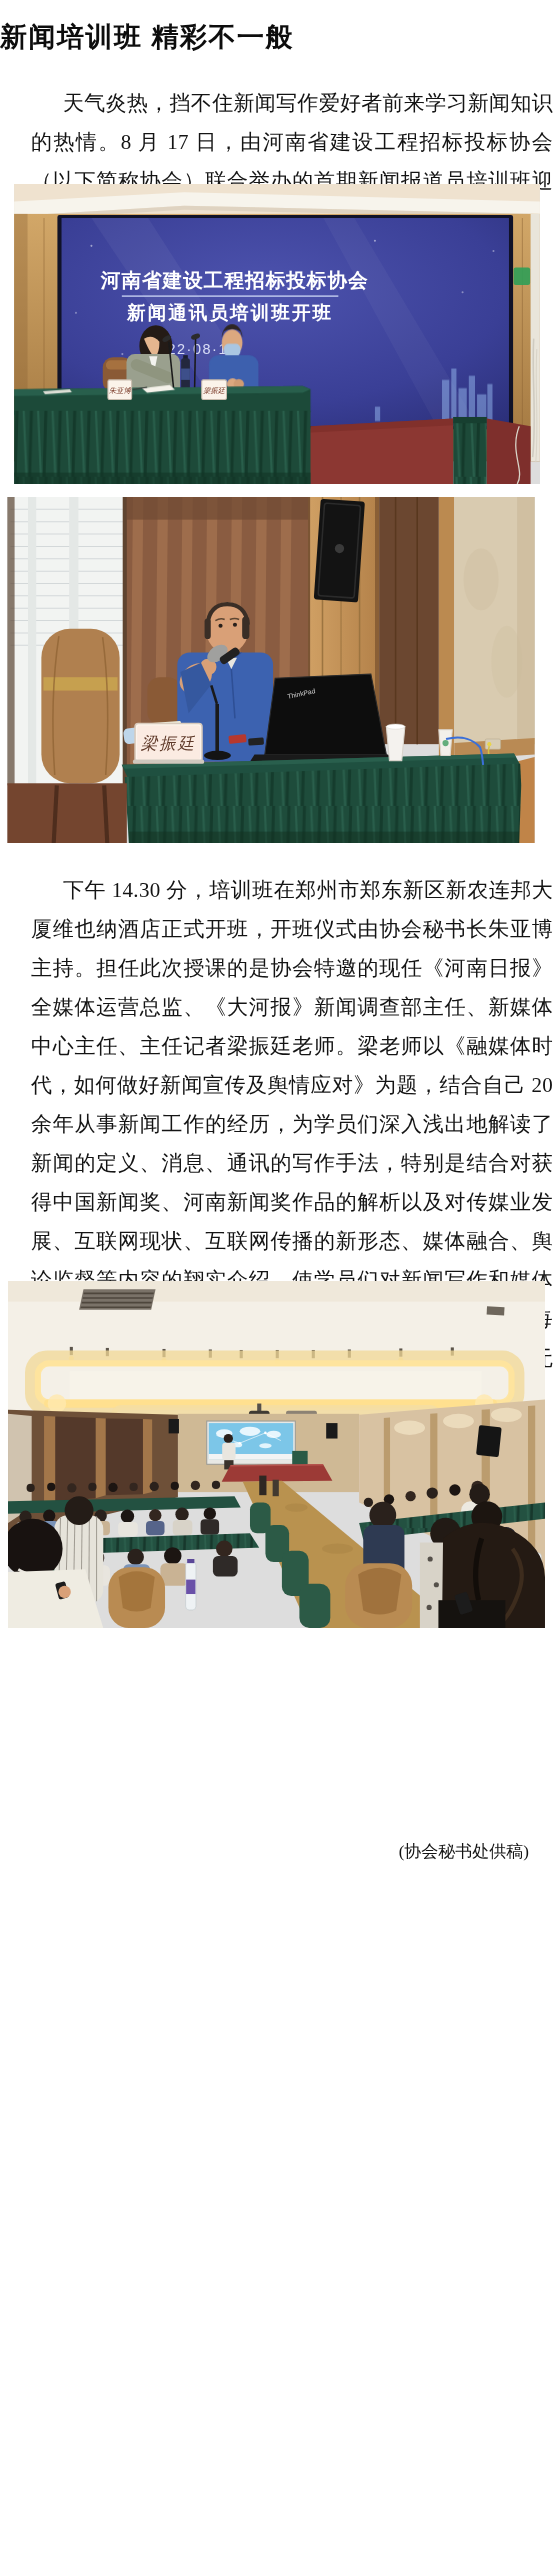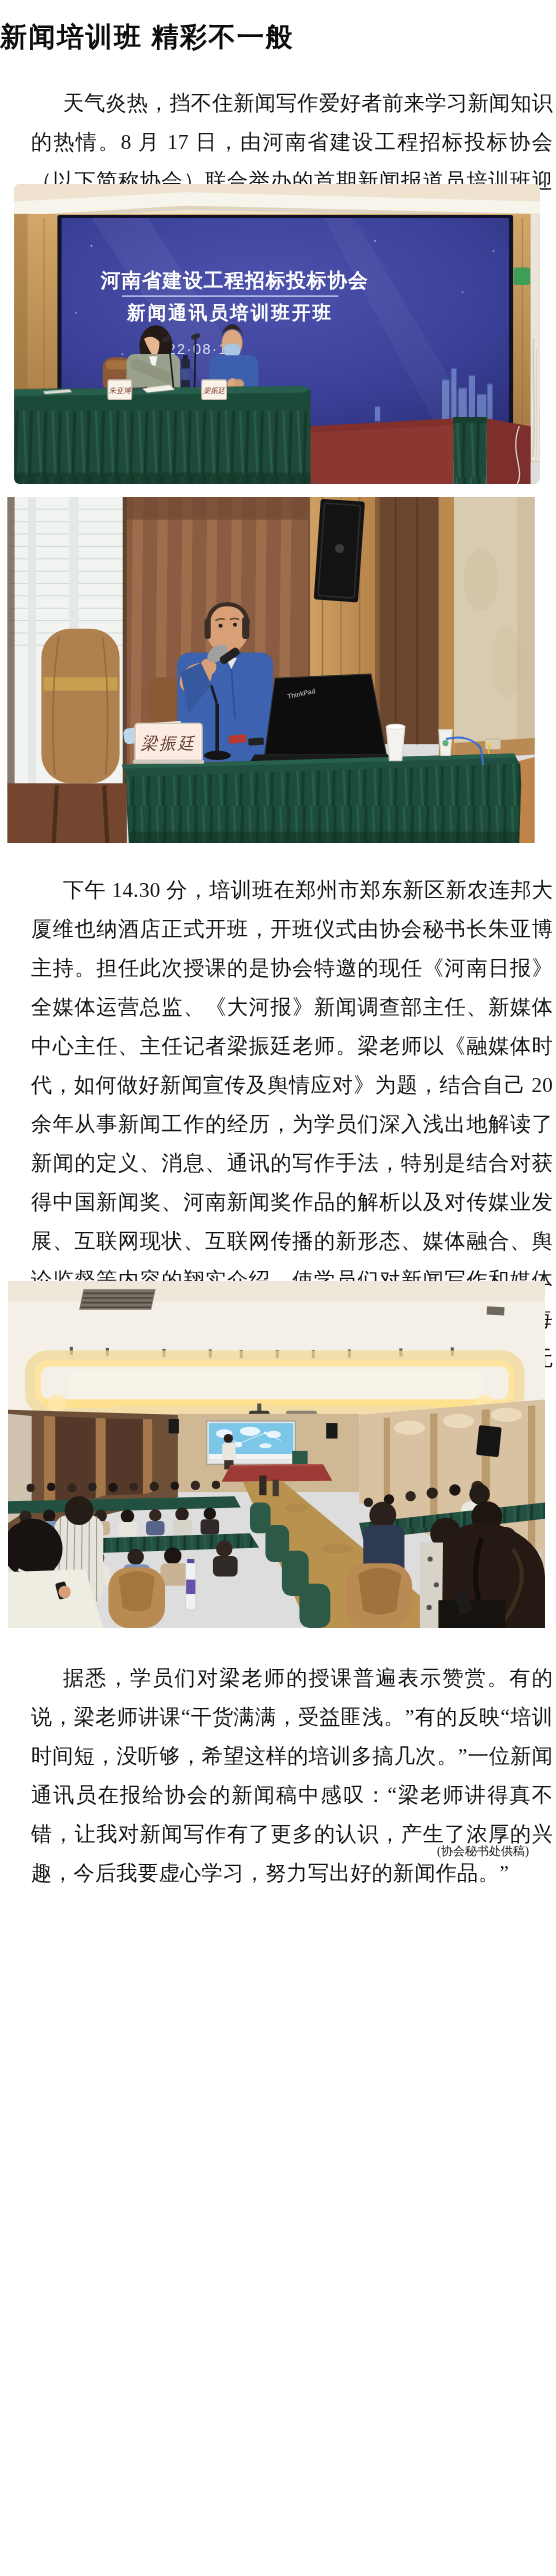--- a/index.html
+++ b/index.html
@@ -7,23 +7,23 @@
           font-family:"Liberation Serif","DejaVu Serif",serif;color:#151515;}
   .title{position:absolute;top:1px;left:0;width:556px;text-align:left;
          font-family:"Liberation Sans","DejaVu Sans",sans-serif;
          font-weight:900;font-size:27px;letter-spacing:1.5px;color:#0d0d0d;}
   .para{position:absolute;left:31px;width:522px;font-size:21px;line-height:39px;
         text-align:justify;text-indent:32px;color:#141414;letter-spacing:0.3px;}
   #para1{top:63px;}
   #para2{top:850px;}
   #para3{top:1638px;}
   .byline{position:absolute;top:1832px;left:17px;width:512px;text-align:right;
-          font-size:12px;line-height:39px;color:#141414;}
+          font-size:17px;line-height:39px;color:#141414;}
   .photo{position:absolute;overflow:hidden;background:#ddd;}
-  #photo1{top:184px;left:14.4px;width:526px;height:300px;border-radius:6px;}
+  #photo1{top:184px;left:14.4px;width:526px;height:300px;}
   #photo2{top:497px;left:6.7px;width:528px;height:346px;}
   #photo3{top:1281px;left:7.7px;width:537px;height:347px;}
   .photo svg{display:block;}
   figure{margin:0;padding:0;}
 </style>
 </head>
 <body>
 
 <div id="canvas">
 
@@ -518,18 +518,17 @@
       <g>
         <path d="M845,500 q60,-50 130,-18 q70,34 68,100 l0,92 l-200,0 z" fill="#241a13"></path>
         <path d="M980,520 q30,40 10,90 q-16,44 -44,64" stroke="#3d2c1d" stroke-width="8" fill="none"></path>
         <path d="M920,500 q-20,60 -6,120" stroke="#120d09" stroke-width="10" fill="none"></path>
         <rect x="836" y="620" width="130" height="54" fill="#15120f"></rect>
         <rect x="872" y="606" width="26" height="40" rx="5" fill="#1c1c1c" transform="rotate(-18 885 626)"></rect>
       </g>
     </svg>
   </figure>
 
-  <p class="para" id="para3">据悉，学员们对梁老师的授课普遍表示赞赏。有的说，梁老师讲课“干货满满，受益匪浅。”有的反映“培训时间短，没听够，希望这样的培训多搞几次。”一位新闻通讯员在报给协会的新闻稿中感叹：“梁老师讲得真不错，让我对新闻写作有了更多的认识，产生了浓厚的兴趣，今后我要虚心学习，努力写出好的新闻作品。”</p>
 
   <div class="byline">(协会秘书处供稿)</div>
 
 </div>
 
 
 </body></html>

